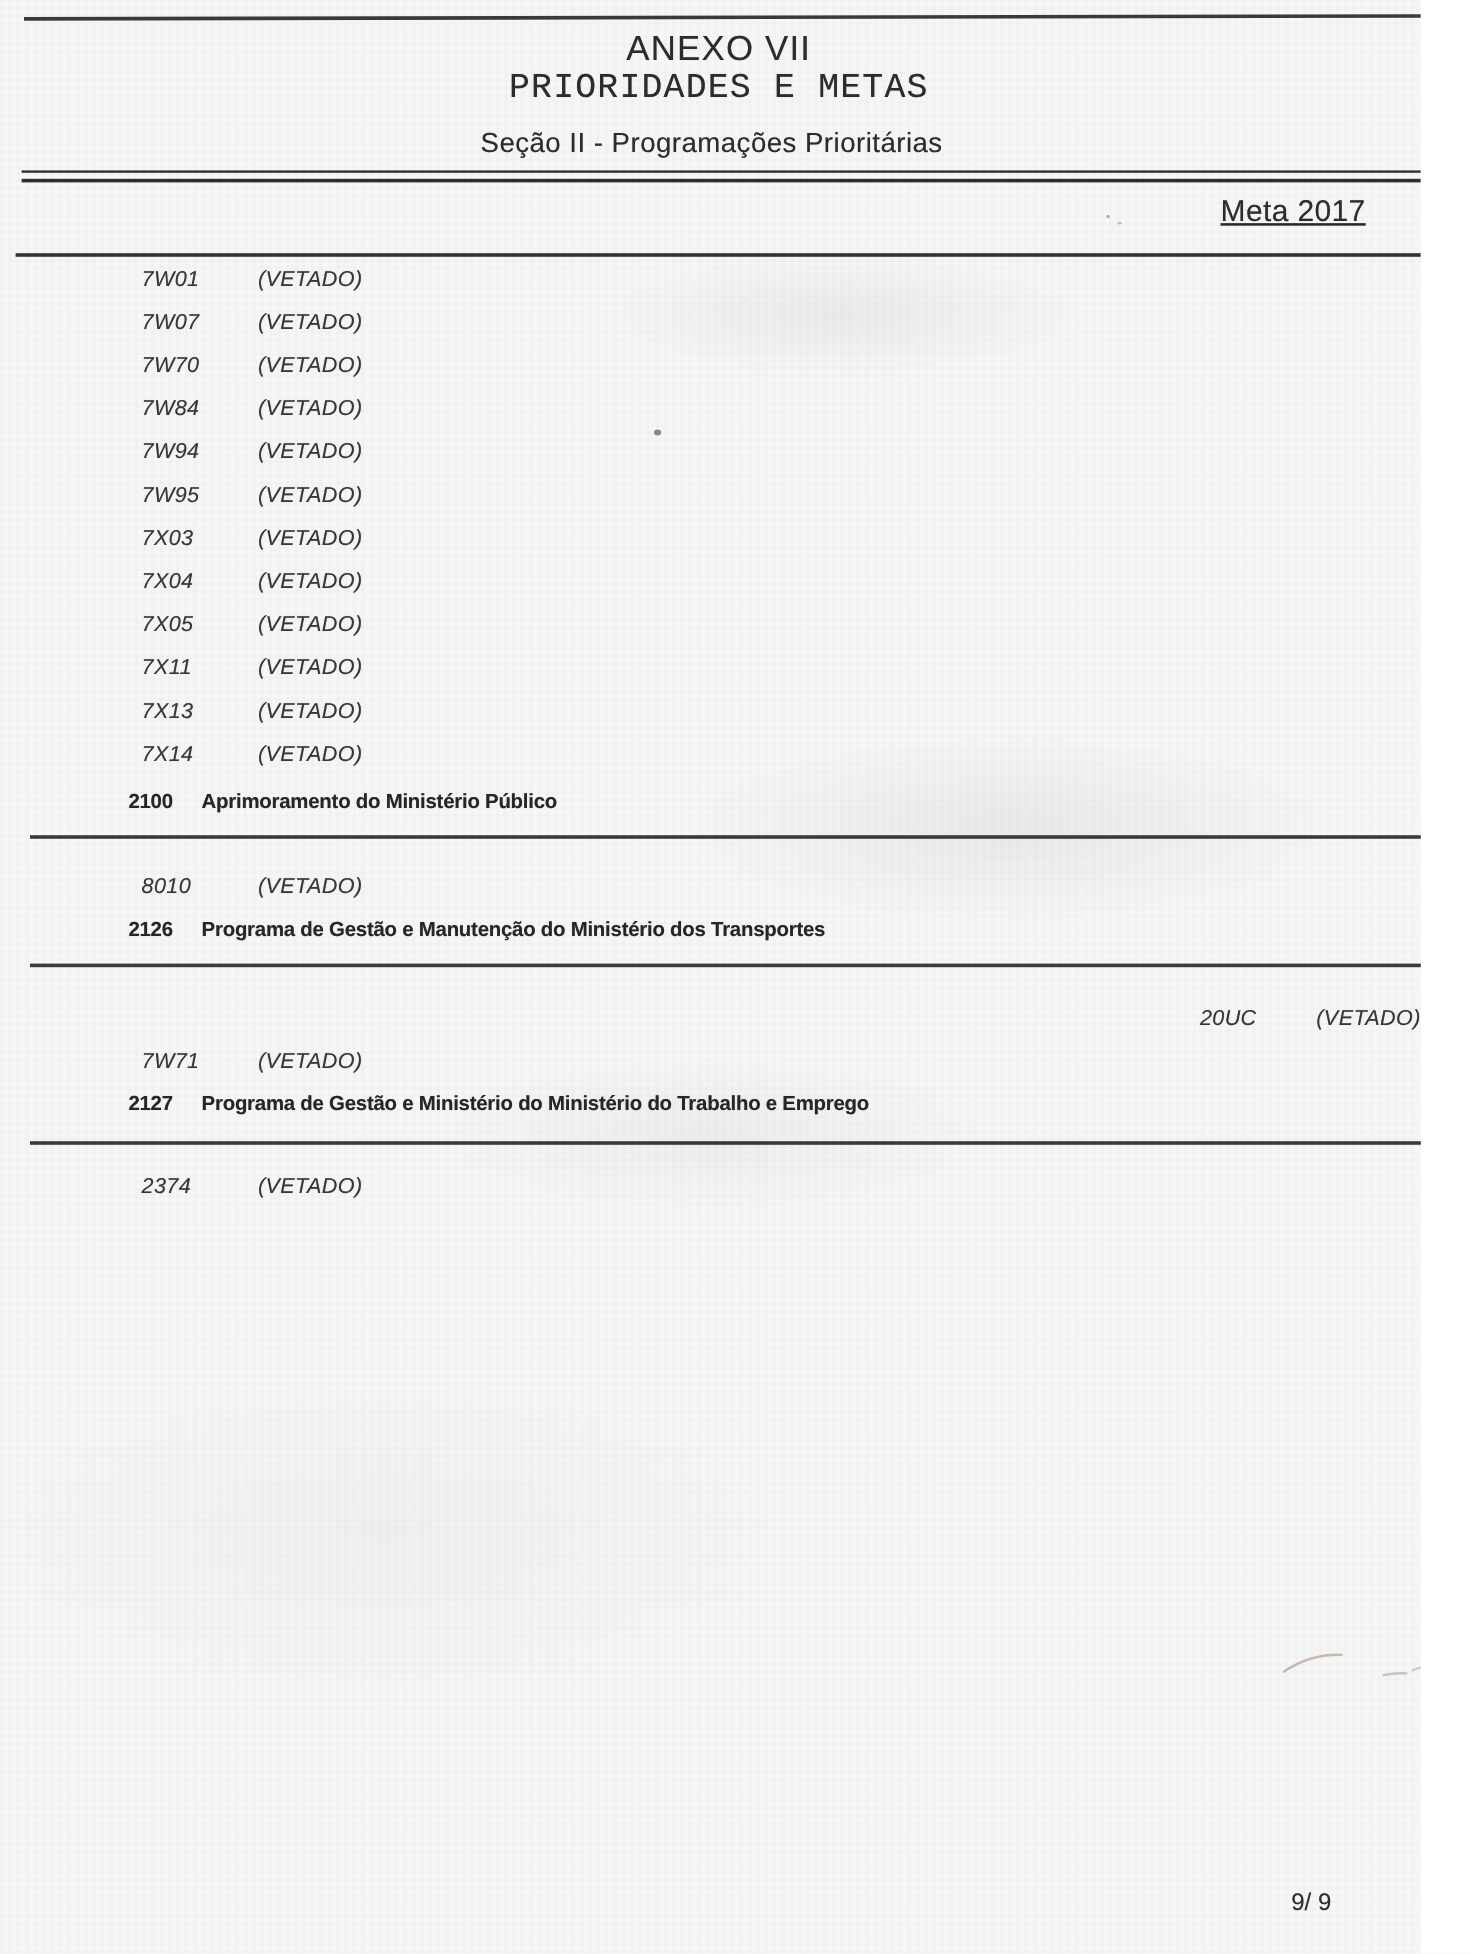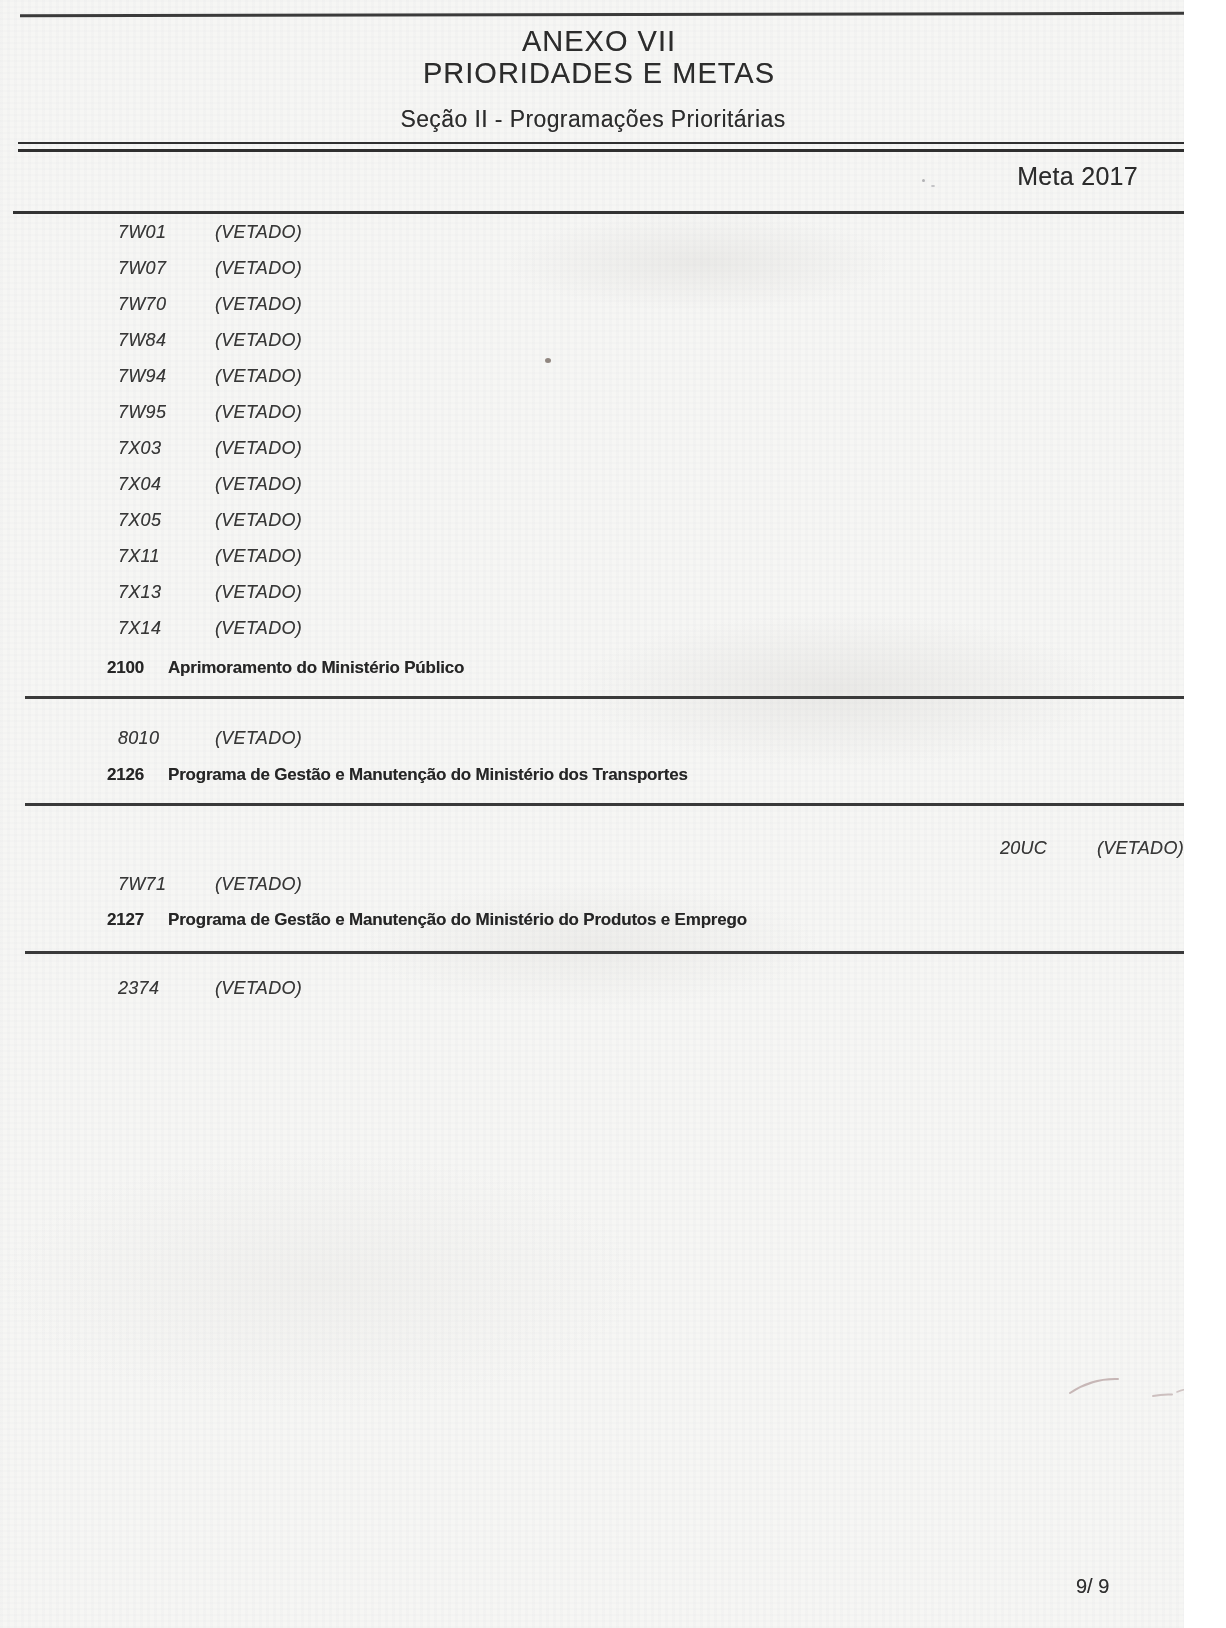--- a/index.html
+++ b/index.html
@@ -24,27 +24,27 @@
   .rule{ position:absolute; background:#3a3a3a; }
   .top-rule{ top:13px; left:20px; right:0; height:3px; transform:rotate(-0.12deg); }
   .drule-a{ top:142px; left:18px; right:0; height:2px; background:#2f2f2f; }
   .drule-b{ top:149px; left:18px; right:0; height:3px; background:#2f2f2f; }
   .hrule{ top:211px; left:13px; right:0; height:2.5px; background:#333; }
 
   
   .title1{ position:absolute; top:25px; left:0; width:100%; text-align:center; padding-left:14px; box-sizing:border-box;
            font-size:29px; letter-spacing:1px; color:#2c2c2c; }
   .title2{ position:absolute; top:57px; left:0; width:100%; text-align:center; padding-left:14px; box-sizing:border-box;
-           font-size:29px; letter-spacing:1px; color:#2c2c2c; }
+           font-size:29px; letter-spacing:1px; color:#2c2c2c;font-family:Liberation Mono, monospace; }
   .section-title{ position:absolute; top:106px; left:0; width:100%; text-align:center; padding-left:2px; box-sizing:border-box;
            font-size:23px; letter-spacing:0.4px; color:#2c2c2c; }
 
   .col-left{ position:absolute; left:110px; top:159px; font-size:26px; letter-spacing:0.4px; color:#2c2c2c; white-space:nowrap; }
   .stray-comma{ color:#4040c8; font-size:18px; margin:0 1px; vertical-align:-2px; }
-  .col-right{ position:absolute; right:46px; top:162px; font-size:25px; letter-spacing:0.3px; color:#2c2c2c; }
+  .col-right{ position:absolute; right:46px; top:162px; font-size:25px; letter-spacing:0.3px; color:#2c2c2c;text-decoration:underline; }
 
   
   .body{ position:absolute; top:214px; left:0; right:0; }
   .row{ display:flex; align-items:center; }
   .action-row{ height:36px; padding-left:118px; font-size:18px; font-style:italic; color:#373737; }
   .action-row .code{ width:97px; letter-spacing:0.3px; }
   .action-row .vetado{ letter-spacing:0.3px; }
   .program-row{ padding-left:107px; font-weight:bold; font-size:17px; letter-spacing:-0.2px; color:#262626; }
   .program-row .pcode{ width:61px; }
   .g1 .program-row{ height:44px; }
@@ -159,21 +159,21 @@
       <div class="row action-row txt">
         <span class="code">20UC</span>
         <span class="vetado">(VETADO)</span>
       </div>
       <div class="row action-row txt">
         <span class="code">7W71</span>
         <span class="vetado">(VETADO)</span>
       </div>
       <div class="row program-row txt">
         <span class="pcode">2127</span>
-        <span class="pname">Programa de Gestão e Manutenção do Ministério do Produtos e Emprego</span>
+        <span class="pname">Programa de Gestão e Ministério do Ministério do Trabalho e Emprego</span>
       </div>
       <div class="section-rule"></div>
     </div>
 
     <div class="group g4">
       <div class="row action-row txt">
         <span class="code">2374</span>
         <span class="vetado">(VETADO)</span>
       </div>
     </div>

